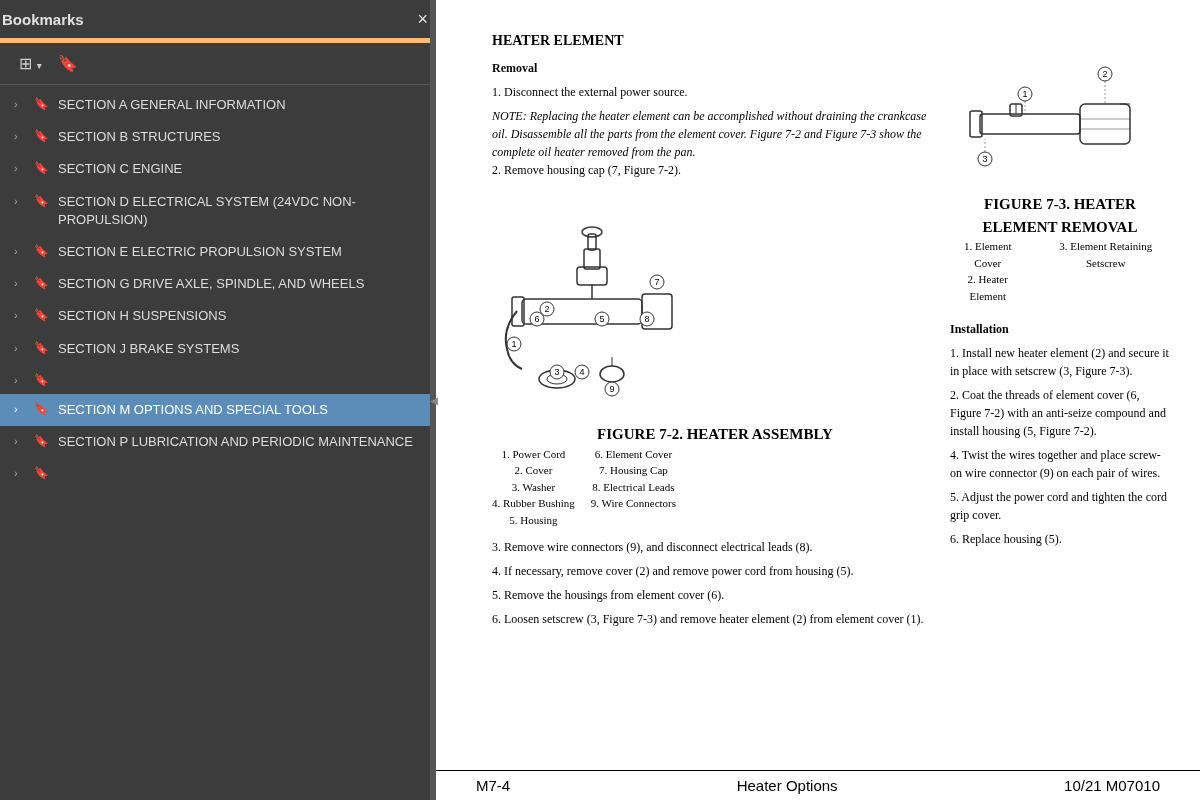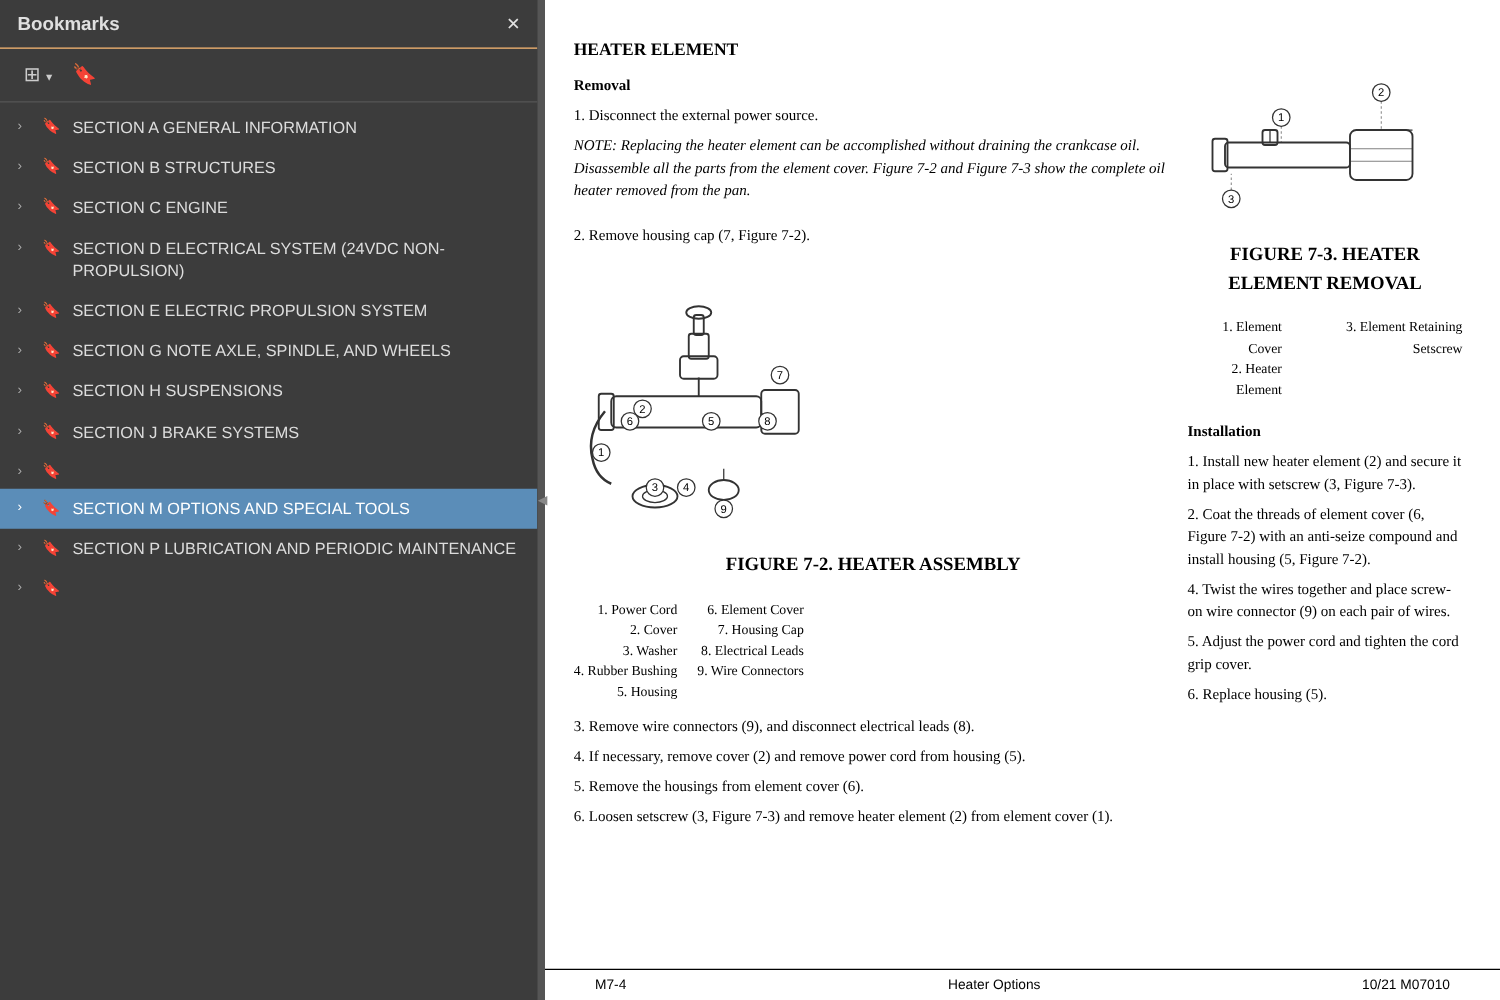--- a/index.html
+++ b/index.html
@@ -13,22 +13,22 @@
       display: flex;
       flex-direction: column;
       height: 800px;
       overflow: hidden;
     }
 
     #sidebar-header {
       display: flex;
       align-items: center;
       justify-content: space-between;
-      padding: 10px 14px;
-      border-bottom: 1px solid #fdba74;
+      padding: 10px 2px;
+      border-bottom: 5px solid #fdba74;
     }
 
     #sidebar-title {
       color: #e0e0e0;
       font-size: 15px;
       font-weight: bold;
     }
 
     #sidebar-close {
       color: #e0e0e0;
@@ -117,21 +117,21 @@
     #main-content {
       flex: 1;
       background: #fff;
       overflow-y: auto;
       display: flex;
       flex-direction: column;
     }
 
     #page-content {
       flex: 1;
-      padding: 30px 30px 20px 23px;
+      padding: 30px 30px 20px 56px;
       font-family: 'Times New Roman', serif;
       font-size: 12px;
       line-height: 1.5;
       color: #000;
     }
 
     .page-title {
       font-size: 14px;
       font-weight: bold;
       margin-bottom: 8px;
@@ -142,21 +142,21 @@
       font-weight: bold;
       margin-bottom: 6px;
     }
 
     .body-text {
       margin-bottom: 6px;
     }
 
     .note-text {
       font-style: italic;
-      margin-bottom: 18px;
+      margin-bottom: 0;
     }
 
     
     .content-columns {
       display: flex;
       gap: 12px;
     }
 
     .col-left {
       flex: 1;
@@ -175,37 +175,37 @@
 
     .figure-caption {
       font-size: 15px;
       font-weight: bold;
       margin-top: 4px;
       text-align: center;
     }
 
     .figure-legend {
       font-size: 11px;
-      text-align: right;
-      margin-top: 16px;
+      text-align: center;
+      margin-top: 0;
     }
 
     .two-col-legend {
       display: flex;
       gap: 16px;
       font-size: 11px;
     }
 
     
     .page-footer {
       border-top: 1px solid #000;
       display: flex;
       justify-content: space-between;
       padding: 6px 40px;
-      font-size: 11px;
+      font-size: 15px;
       font-family: Arial, sans-serif;
     }
 
     
     svg { display: block; }
 
     
     #sidebar-list::-webkit-scrollbar { width: 6px; }
     #sidebar-list::-webkit-scrollbar-track { background: #3c3c3c; }
     #sidebar-list::-webkit-scrollbar-thumb { background: #666; border-radius: 3px; }
@@ -249,21 +249,21 @@
         <span class="bookmark-label">SECTION D ELECTRICAL SYSTEM (24VDC NON-PROPULSION)</span>
       </div>
       <div class="bookmark-item">
         <span class="chevron">›</span>
         <span class="bookmark-icon" style="font-size: 12px;">🔖</span>
         <span class="bookmark-label">SECTION E ELECTRIC PROPULSION SYSTEM</span>
       </div>
       <div class="bookmark-item">
         <span class="chevron">›</span>
         <span class="bookmark-icon" style="font-size: 12px;">🔖</span>
-        <span class="bookmark-label">SECTION G NOTE AXLE, SPINDLE, AND WHEELS</span>
+        <span class="bookmark-label">SECTION G DRIVE AXLE, SPINDLE, AND WHEELS</span>
       </div>
       <div class="bookmark-item">
         <span class="chevron">›</span>
         <span class="bookmark-icon" style="font-size: 12px;">🔖</span>
         <span class="bookmark-label">SECTION H SUSPENSIONS</span>
       </div>
       <div class="bookmark-item">
         <span class="chevron">›</span>
         <span class="bookmark-icon" style="font-size: 12px;">🔖</span>
         <span class="bookmark-label">SECTION J BRAKE SYSTEMS</span>

